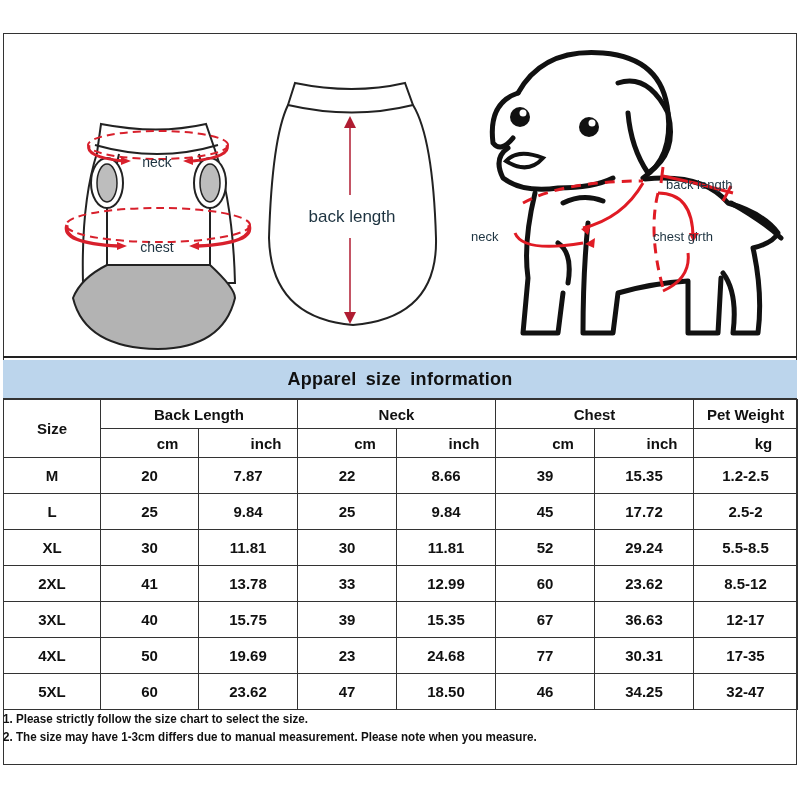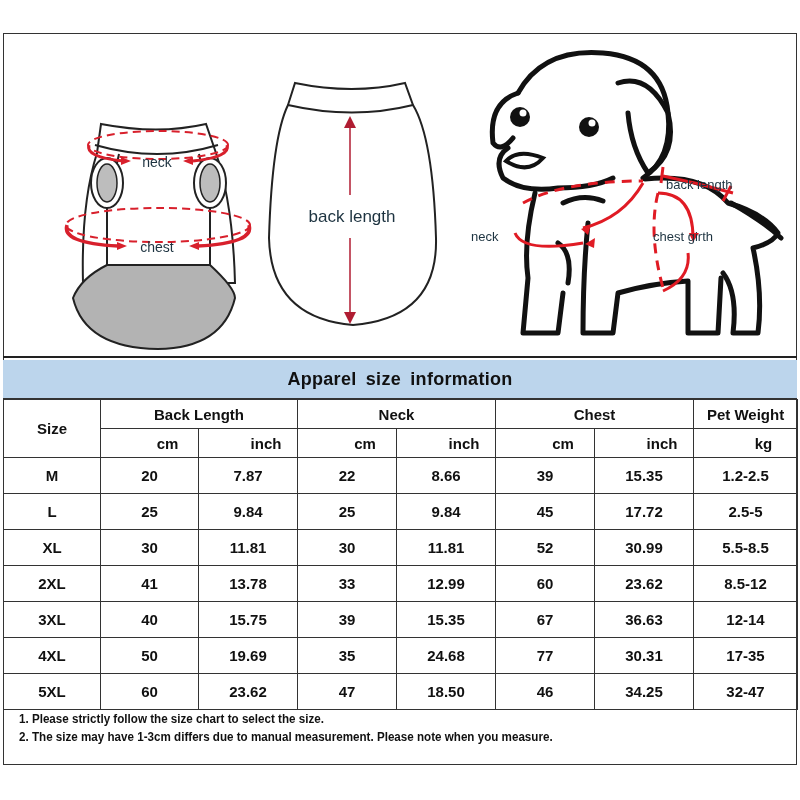--- a/index.html
+++ b/index.html
@@ -6,21 +6,21 @@
   body { width: 800px; height: 800px; position: relative; overflow: hidden; font-family: "Liberation Sans", sans-serif; color: #111; }
   .frame { position: absolute; left: 3px; top: 33px; width: 794px; height: 732px; border: 1.5px solid #333; box-sizing: border-box; }
   .img-panel { position: absolute; left: 3px; top: 33px; width: 794px; height: 325px; border-bottom: 2px solid #222; box-sizing: border-box; }
   .img-panel svg { position: absolute; }
   .title-band { position: absolute; left: 3px; top: 360px; width: 794px; height: 39px; background: #bcd5ec; border-bottom: 1.5px solid #333; box-sizing: border-box; display: flex; align-items: center; justify-content: center; font-weight: bold; font-size: 18px; letter-spacing: 0.3px; word-spacing: 4px; }
   table.size { position: absolute; left: 3px; top: 399px; width: 794px; border-collapse: collapse; table-layout: fixed; }
   table.size td { border: 1.5px solid #333; text-align: center; font-weight: bold; font-size: 15px; padding: 0; }
   table.size tr.h1 td { height: 28px; }
   table.size tr.h2 td { height: 28px; padding-left: 36px; }
   table.size tr.data td { height: 35px; }
-  .notes { position: absolute; left: 3px; top: 706px; width: 794px; height: 59px; box-sizing: border-box; padding: 4px 0 0 16px; font-size: 12.5px; font-weight: bold; line-height: 18px; transform-origin: left top; }
+  .notes { position: absolute; left: 3px; top: 706px; width: 794px; height: 59px; box-sizing: border-box; padding: 4px 0 0 0; font-size: 12.5px; font-weight: bold; line-height: 18px; transform-origin: left top; }
   .notes div { transform: scaleX(0.93); transform-origin: left center; white-space: nowrap; }
 </style>
 </head>
 <body>
 
 <div class="frame"></div>
 
 <div class="img-panel">
 
   <svg width="240" height="300" style="left:20px; top:20px;" viewBox="0 0 240 300">
@@ -152,57 +152,57 @@
     <td>1.2-2.5</td>
   </tr>
   <tr class="data">
     <td>L</td>
     <td>25</td>
     <td>9.84</td>
     <td>25</td>
     <td>9.84</td>
     <td>45</td>
     <td>17.72</td>
-    <td>2.5-5</td>
+    <td>2.5-2</td>
   </tr>
   <tr class="data">
     <td>XL</td>
     <td>30</td>
     <td>11.81</td>
     <td>30</td>
     <td>11.81</td>
     <td>52</td>
-    <td>30.99</td>
+    <td>29.24</td>
     <td>5.5-8.5</td>
   </tr>
   <tr class="data">
     <td>2XL</td>
     <td>41</td>
     <td>13.78</td>
     <td>33</td>
     <td>12.99</td>
     <td>60</td>
     <td>23.62</td>
     <td>8.5-12</td>
   </tr>
   <tr class="data">
     <td>3XL</td>
     <td>40</td>
     <td>15.75</td>
     <td>39</td>
     <td>15.35</td>
     <td>67</td>
     <td>36.63</td>
-    <td>12-14</td>
+    <td>12-17</td>
   </tr>
   <tr class="data">
     <td>4XL</td>
     <td>50</td>
     <td>19.69</td>
-    <td>35</td>
+    <td>23</td>
     <td>24.68</td>
     <td>77</td>
     <td>30.31</td>
     <td>17-35</td>
   </tr>
   <tr class="data">
     <td>5XL</td>
     <td>60</td>
     <td>23.62</td>
     <td>47</td>

